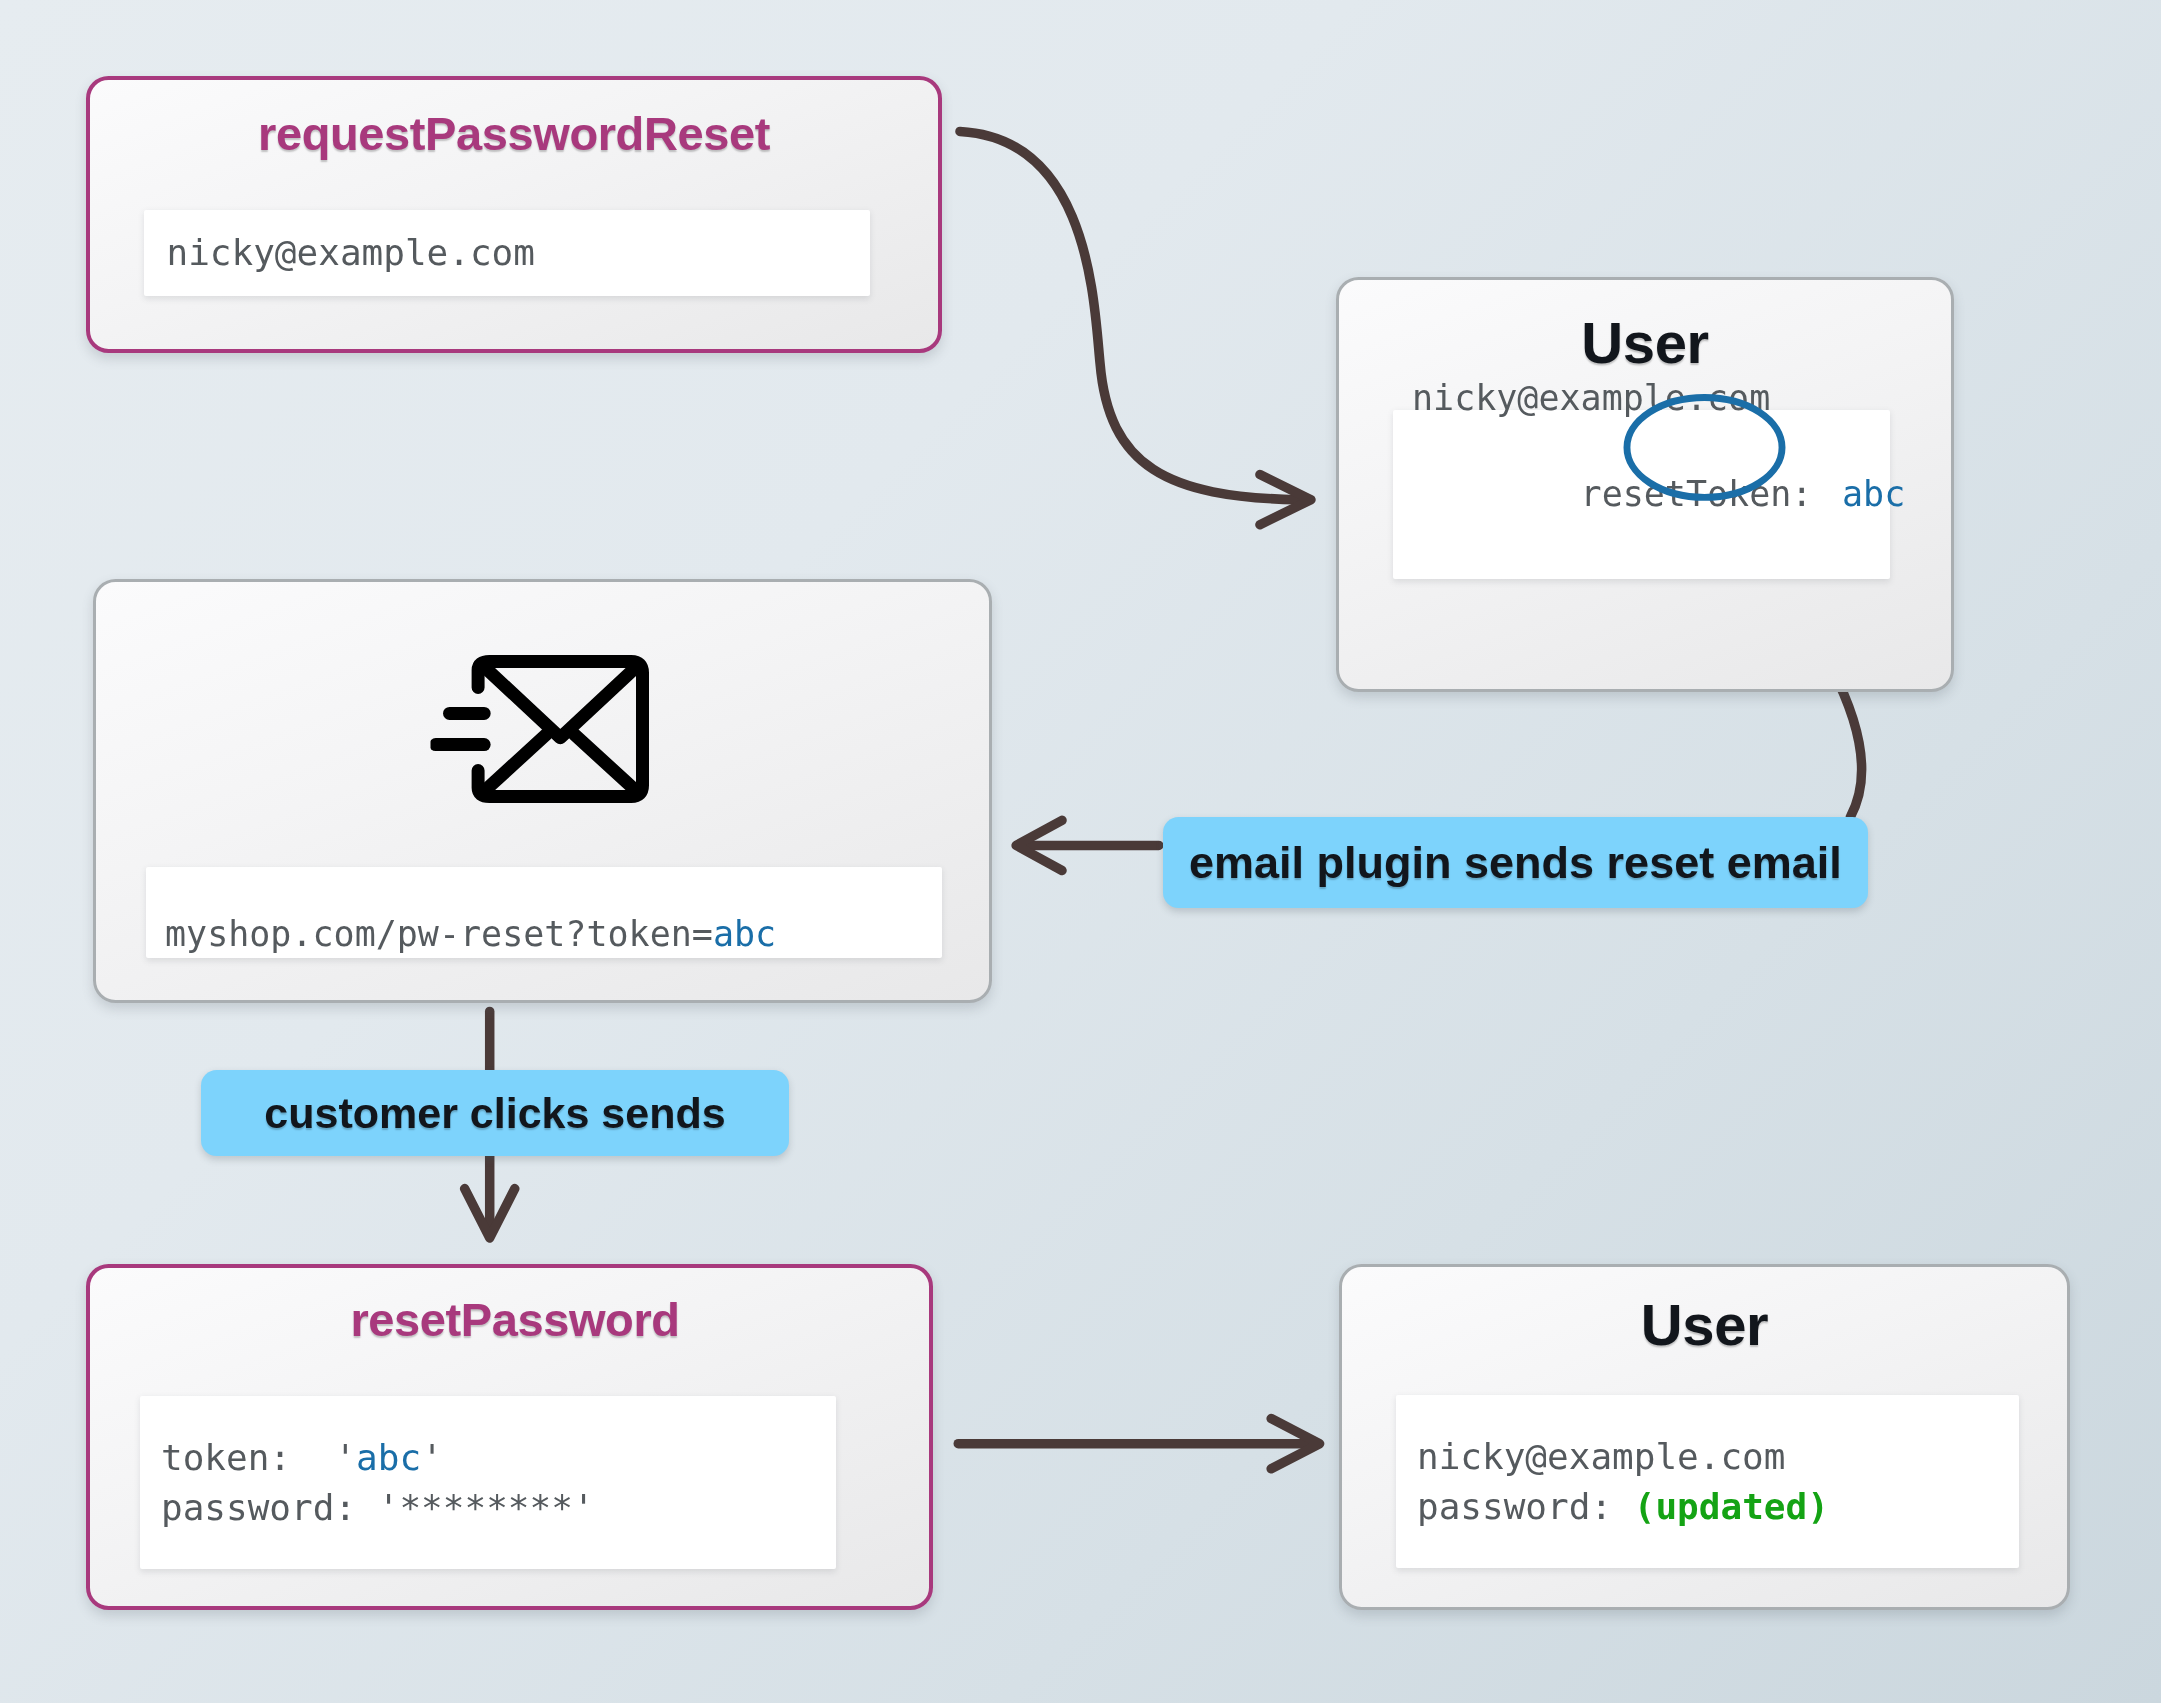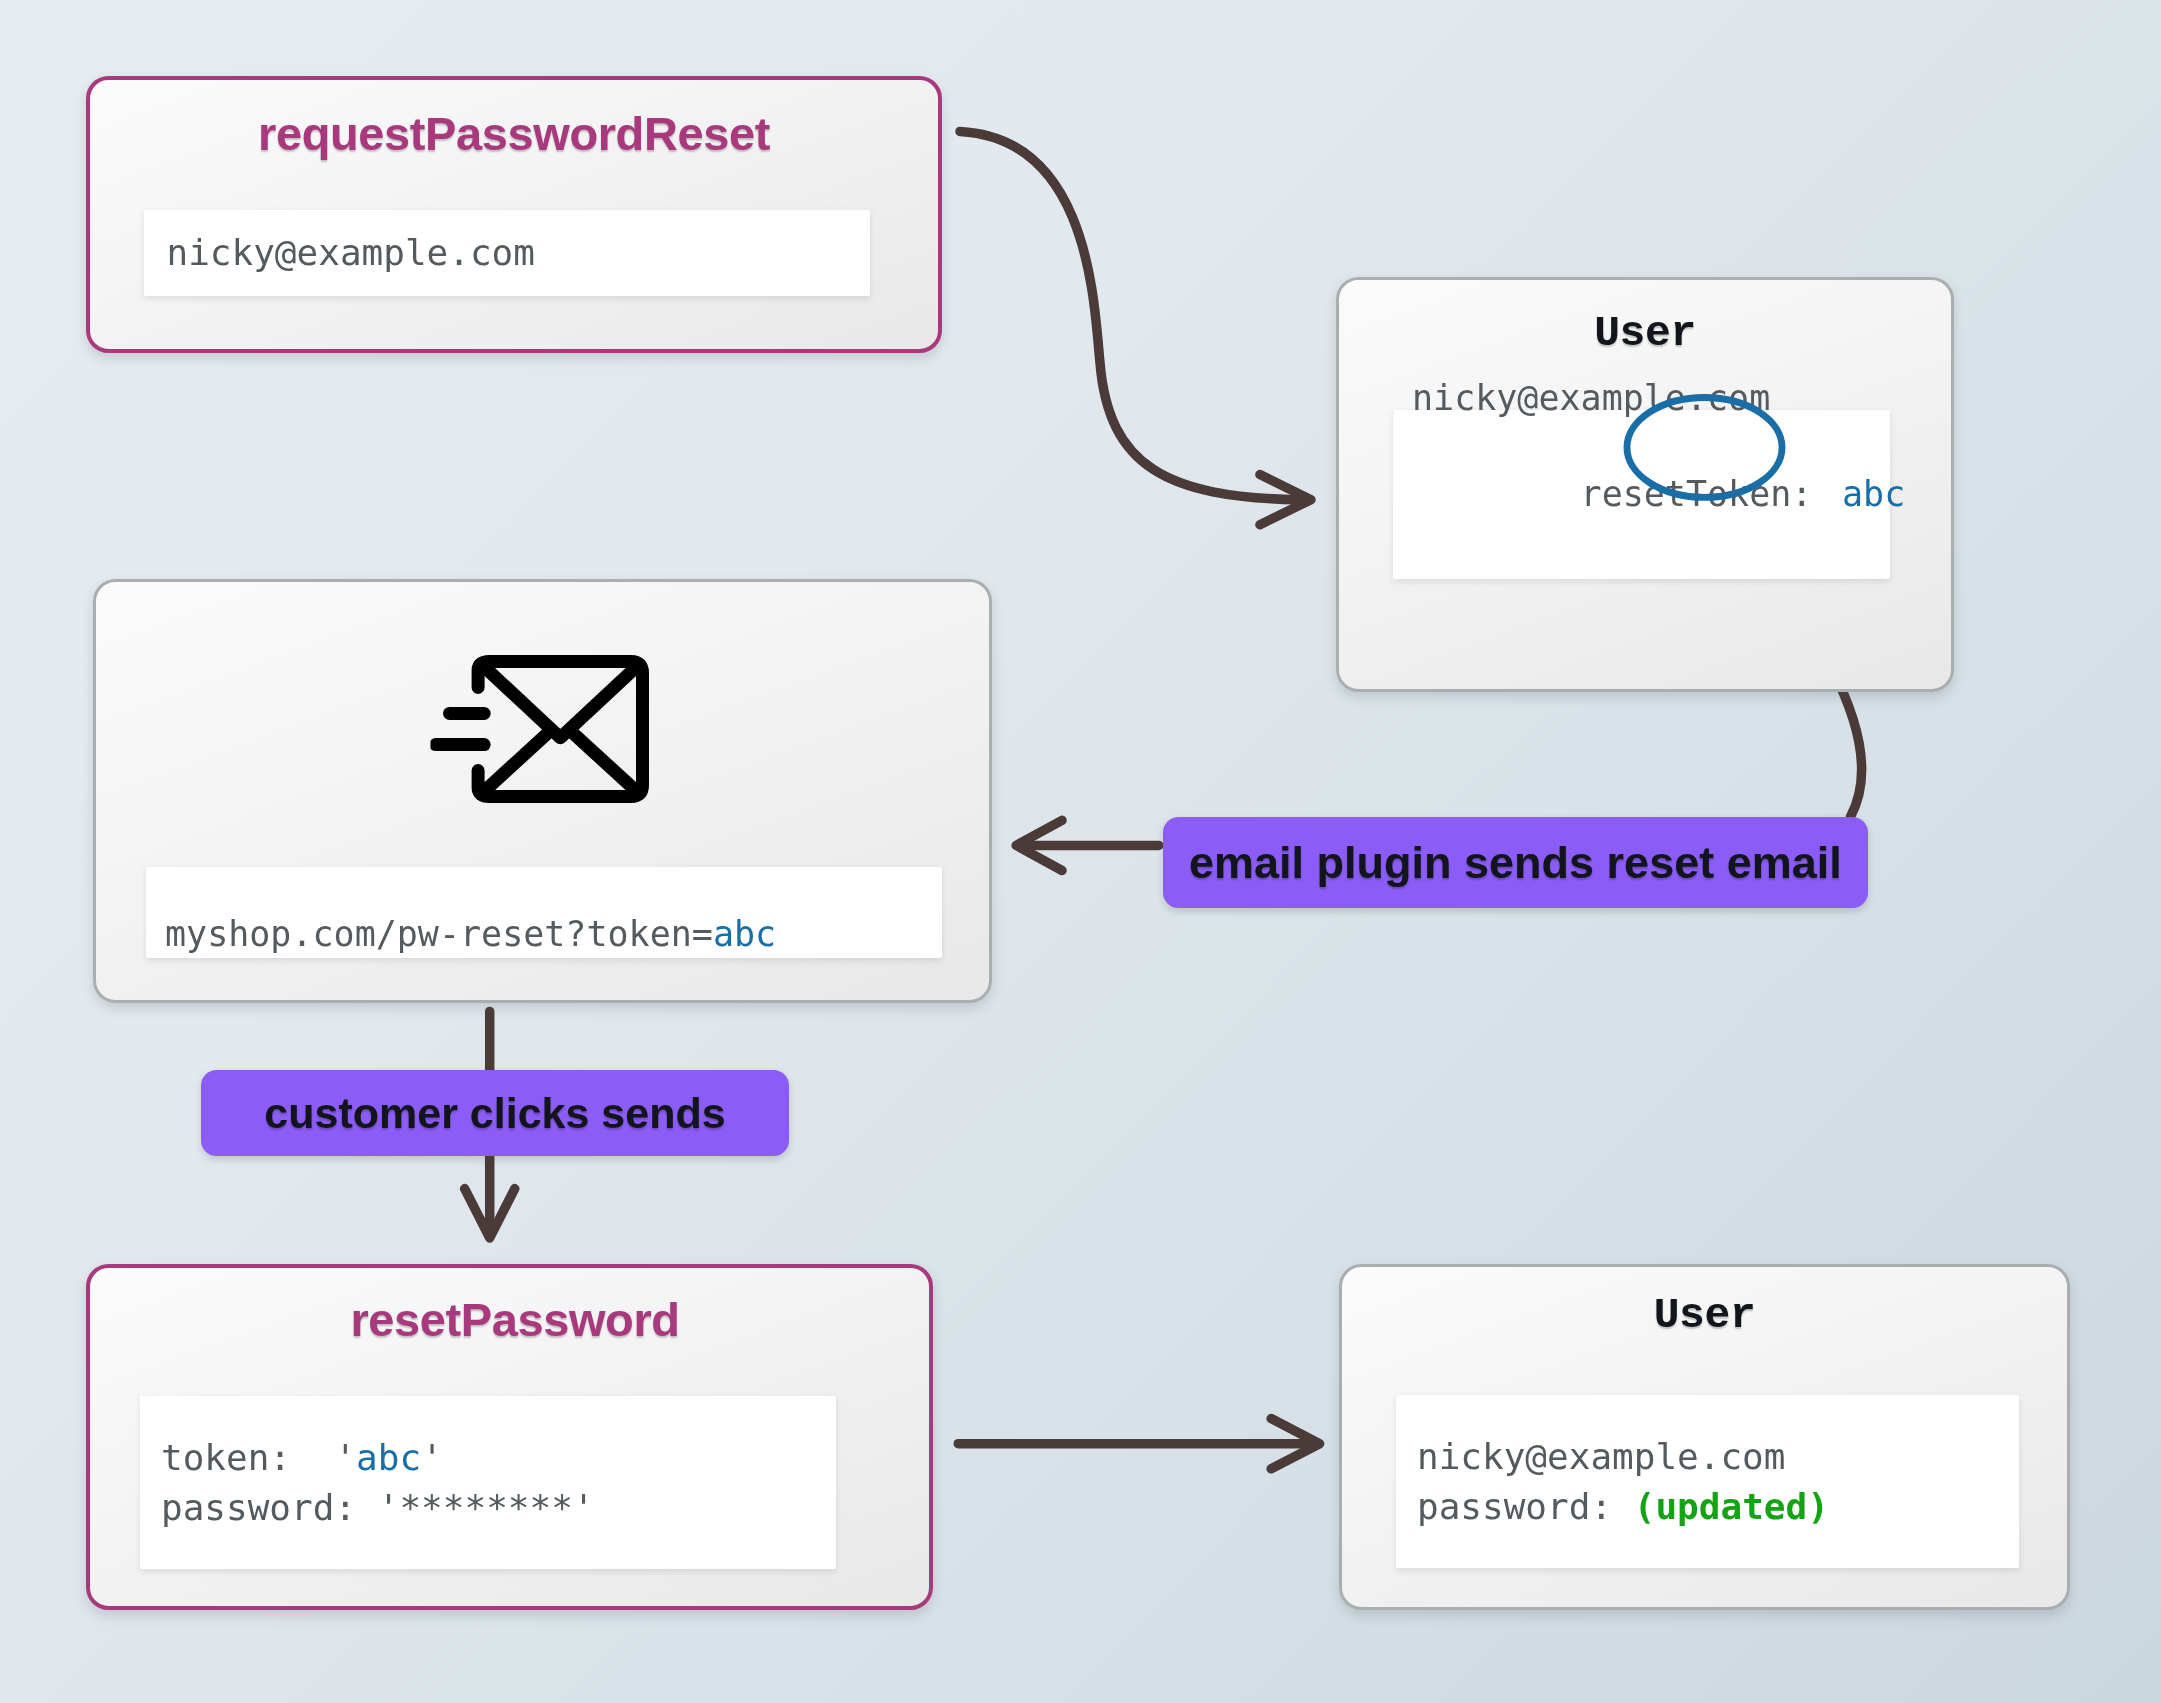--- a/index.html
+++ b/index.html
@@ -28,41 +28,41 @@
   }
   .card.accent { border: 4.3px solid #a8397d; }
   .card.neutral { border: 3.5px solid #a9aeb1; }
 
   .card-title {
     font-weight: bold;
     letter-spacing: -0.4px;
     text-shadow: 0 1.7px 1.7px rgba(0,0,0,0.22);
   }
   .title-accent { color: #a8397d; font-size: 47px; }
-  .title-neutral { color: #12161c; font-size: 43px; font-family: Liberation Mono, monospace; }
+  .title-neutral { color: #12161c; font-size: 58px; }
 
   .fieldbox {
     background: #ffffff;
     border-radius: 2px;
     box-shadow: 0 2.6px 6px rgba(60,70,80,0.13);
     font-family: "DejaVu Sans Mono", "Liberation Mono", monospace;
     color: #555a5e;
     display: flex;
     flex-direction: column;
     justify-content: center;
   }
   .fieldline { white-space: pre; line-height: 1.38; }
   .tok-blue { color: #1a6ea8; }
   .tok-green { color: #14a314; font-weight: bold; }
   .tok-gray { color: #555a5e; }
 
   
   .pill {
     position: absolute;
-    background: #8b5cf6;
+    background: #7dd3fc;
     border-radius: 15.6px;
     box-shadow: 0 3.5px 7.8px rgba(70,80,90,0.22);
     display: flex; align-items: center; justify-content: center;
     font-weight: bold;
     color: #12161c;
     text-shadow: 0 1.7px 1.7px rgba(0,0,0,0.22);
     z-index: 4;
     white-space: nowrap;
   }
 

